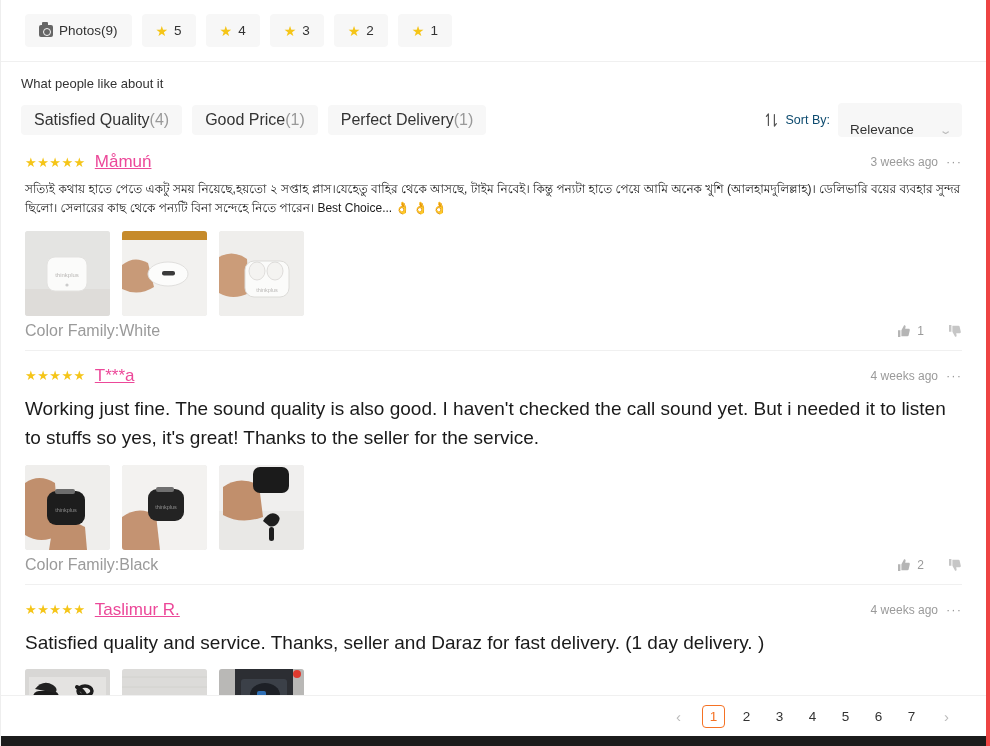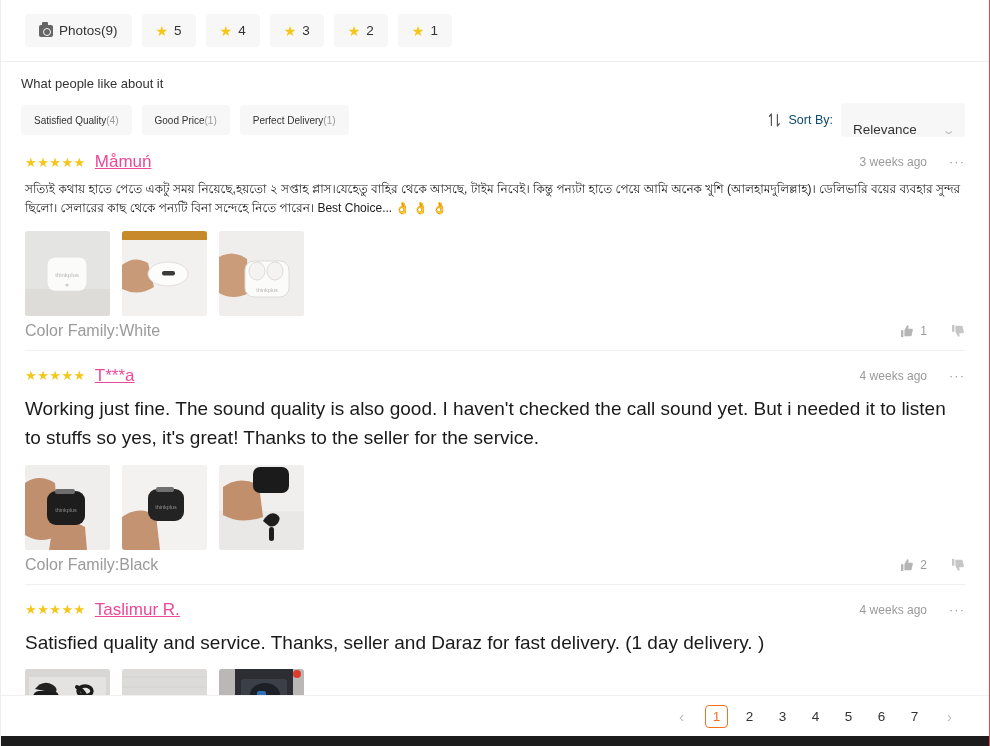--- a/index.html
+++ b/index.html
@@ -9,21 +9,21 @@
     background: #1c1c1c;
     font-family: "Liberation Sans", sans-serif;
     -webkit-font-smoothing: antialiased;
   }
   .page {
     width: 990px; height: 746px;
     background: #ffffff;
     position: relative;
     overflow: hidden;
     border-left: 1px solid #eeeeee;
-    border-right: 1px solid #ef4444;
+    border-right: 4px solid #ef4444;
   }
   .dark-strip {
     position: absolute; left: 0; bottom: 0;
     width: 990px; height: 10px;
     background: #1c1c1c;
   }
 
   
   .filter-bar {
     display: flex; align-items: center;
@@ -87,21 +87,21 @@
     display: flex; align-items: center;
     justify-content: space-between;
   }
   .tags { display: flex; gap: 10px; }
   .tag {
     background: #f7f7f7;
     border-radius: 4px;
     height: 30px;
     padding: 0 13px;
     display: inline-flex; align-items: center;
-    font-size: 10px;
+    font-size: 16px;
     color: #333333;
     cursor: pointer;
     white-space: nowrap;
   }
   .tag .cnt { color: #999999; }
 
   .sort-wrap {
     display: flex; align-items: center;
     gap: 8px;
     margin-right: 0;
@@ -150,21 +150,21 @@
     font-size: 13px;
     letter-spacing: 0.5px;
     line-height: 1;
   }
   .rv-author {
     font-size: 17px;
     color: #ec4899;
     text-decoration: underline;
   }
   .rv-head-right {
-    display: flex; align-items: center; gap: 22px;
+    display: flex; align-items: center; gap: 8px;
   }
   .rv-time {
     font-size: 12px;
     color: #9a9a9a;
   }
   .rv-more {
     font-size: 13px;
     color: #9a9a9a;
     cursor: pointer;
     letter-spacing: 1px;

